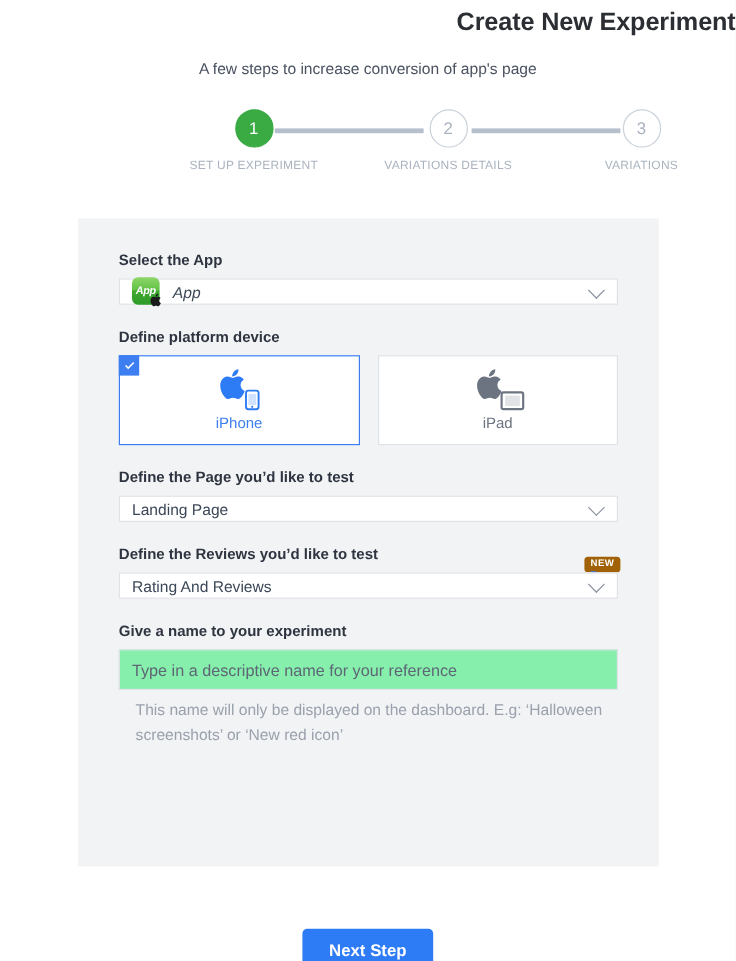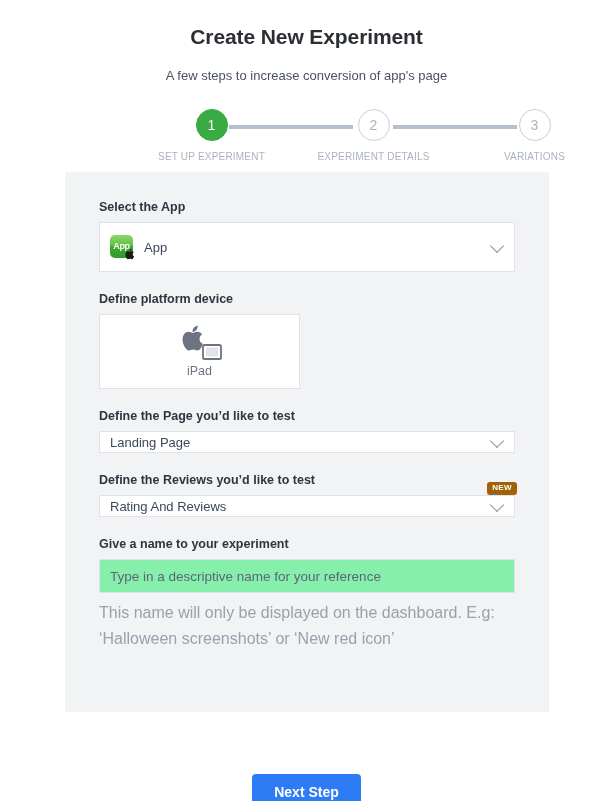--- a/index.html
+++ b/index.html
@@ -11,26 +11,26 @@
     height: 801px;
     background: #ffffff;
     font-family: "Liberation Sans", sans-serif;
     color: #3c4858;
     overflow: hidden;
     position: relative;
   }
 
   
   .page-title {
-    text-align: center;
+    text-align: right;
     font-size: 21px;
     font-weight: bold;
     color: #2b2f33;
     margin: 0;
-    padding-top: 25px;
+    padding-top: 7px;
     letter-spacing: -0.1px;
   }
   .page-subtitle {
     text-align: center;
     font-size: 13px;
     color: #4a5260;
     margin: 0;
     padding-top: 19px;
   }
 
@@ -82,21 +82,21 @@
     font-size: 10px;
     letter-spacing: 0.2px;
     color: #aab3bf;
     white-space: nowrap;
   }
 
   
   .panel {
     position: absolute;
     left: 65px;
-    top: 172px;
+    top: 182px;
     width: 484px;
     height: 540px;
     background: #f2f3f5;
     box-sizing: border-box;
     padding: 28px 34px 0 34px;
   }
   .field-label {
     font-size: 12.5px;
     font-weight: bold;
     color: #2e3540;
@@ -109,21 +109,21 @@
     background: #ffffff;
     border: 1px solid #dfe2e6;
     height: 22px;
     box-sizing: border-box;
     display: flex;
     align-items: center;
     padding: 0 10px;
     font-size: 13px;
     color: #3c4858;
   }
-  .select-box.tall { height: 50px; }
+  .select-box.tall { height: 22px; font-style: italic; }
   .chevron {
     position: absolute;
     right: 12px;
     top: 50%;
     width: 9px;
     height: 9px;
     margin-top: -6px;
     border-right: 1.6px solid #8d94a0;
     border-bottom: 1.6px solid #8d94a0;
     transform: rotate(45deg);
@@ -223,22 +223,22 @@
     background: #86efac;
     border: 1px solid #dfe2e6;
     padding: 0 10px;
     font-size: 13.5px;
     font-family: "Liberation Sans", sans-serif;
     color: #3c4858;
     outline: none;
   }
   .text-input::placeholder { color: #5d6675; }
   .helper-text {
-    margin: 7px 0 0 0;
-    font-size: 16px;
+    margin: 7px 0 0 14px;
+    font-size: 13px;
     line-height: 1.6;
     color: #9aa1ad;
     max-width: 408px;
   }
 
   
   .footer {
     position: absolute;
     left: 0;
     top: 774px;
@@ -267,21 +267,21 @@
   <div class="step-line one"></div>
   <div class="step-line two"></div>
 
   <div class="step s1">
     <div class="step-circle active">1</div>
     <div class="step-label">SET UP EXPERIMENT</div>
   </div>
 
   <div class="step s2">
     <div class="step-circle">2</div>
-    <div class="step-label">EXPERIMENT DETAILS</div>
+    <div class="step-label">VARIATIONS DETAILS</div>
   </div>
 
   <div class="step s3">
     <div class="step-circle">3</div>
     <div class="step-label">VARIATIONS</div>
   </div>
 </div>
 
 <div class="panel">
 
@@ -296,20 +296,37 @@
       </div>
       <span>App</span>
       <span class="chevron"></span>
     </div>
   </div>
 
   <div class="group">
     <p class="field-label">Define platform device</p>
     <div class="device-row">
 
+      <div class="device-card selected">
+        <div class="check-badge">
+          <svg width="10" height="10" viewBox="0 0 12 12">
+              <path fill="#ffffff" d="M4.6 9.3L1.4 6.1l1.1-1.1 2.1 2.1 5-5L10.7 3z"></path>
+            </svg>
+        </div>
+        <div class="device-glyph">
+          <svg width="44" height="36" viewBox="0 0 44 36">
+            <path fill="#2e7bf6" d="M23.5 14.2c0-3.2 2.6-4.8 2.7-4.9-1.5-2.2-3.8-2.5-4.6-2.5-1.9-.2-3.8 1.1-4.8 1.1s-2.5-1.1-4.1-1.1c-2.1 0-4 1.2-5.1 3.1-2.2 3.8-.6 9.4 1.5 12.5 1.1 1.5 2.3 3.2 4 3.1 1.6-.1 2.2-1 4.1-1s2.5 1 4.1 1c1.7 0 2.8-1.5 3.9-3.1 1.2-1.8 1.7-3.5 1.7-3.6-.1 0-3.4-1.3-3.4-5.1z"></path>
+            <path fill="#2e7bf6" d="M20.4 4.9c.9-1.1 1.5-2.6 1.3-4.1-1.3.1-2.9.9-3.8 1.9-.8.9-1.6 2.5-1.4 4 1.4.1 2.9-.7 3.9-1.8z"></path>
+            <rect x="28" y="18.5" width="10.5" height="15.5" rx="2" fill="#ffffff" stroke="#2e7bf6" stroke-width="1.6"></rect>
+            <rect x="30" y="21.3" width="6.5" height="9.3" fill="#2e7bf6" opacity="0.22"></rect>
+            <circle cx="33.2" cy="32" r="0.9" fill="#2e7bf6"></circle>
+          </svg>
+        </div>
+        <div class="device-name sel">iPhone</div>
+      </div>
 
       <div class="device-card">
         <div class="device-glyph">
           <svg width="48" height="36" viewBox="0 0 48 36">
             <path fill="#6d7481" d="M23.5 14.2c0-3.2 2.6-4.8 2.7-4.9-1.5-2.2-3.8-2.5-4.6-2.5-1.9-.2-3.8 1.1-4.8 1.1s-2.5-1.1-4.1-1.1c-2.1 0-4 1.2-5.1 3.1-2.2 3.8-.6 9.4 1.5 12.5 1.1 1.5 2.3 3.2 4 3.1 1.6-.1 2.2-1 4.1-1s2.5 1 4.1 1c1.7 0 2.8-1.5 3.9-3.1 1.2-1.8 1.7-3.5 1.7-3.6-.1 0-3.4-1.3-3.4-5.1z"></path>
             <path fill="#6d7481" d="M20.4 4.9c.9-1.1 1.5-2.6 1.3-4.1-1.3.1-2.9.9-3.8 1.9-.8.9-1.6 2.5-1.4 4 1.4.1 2.9-.7 3.9-1.8z"></path>
             <rect x="27" y="20" width="18" height="14" rx="1.6" fill="#ffffff" stroke="#6d7481" stroke-width="1.8"></rect>
             <rect x="30" y="22.6" width="12.2" height="8.8" fill="#6d7481" opacity="0.2"></rect>
           </svg>
         </div>

